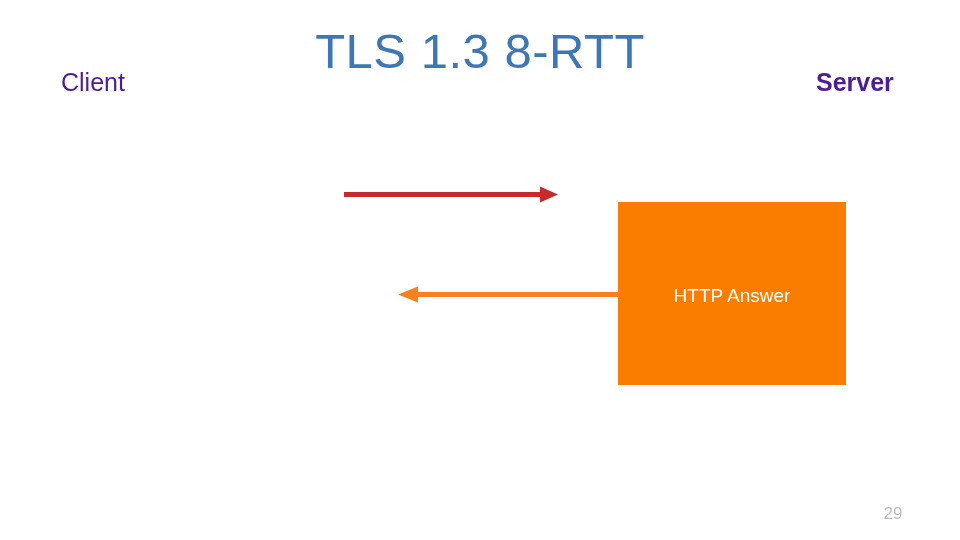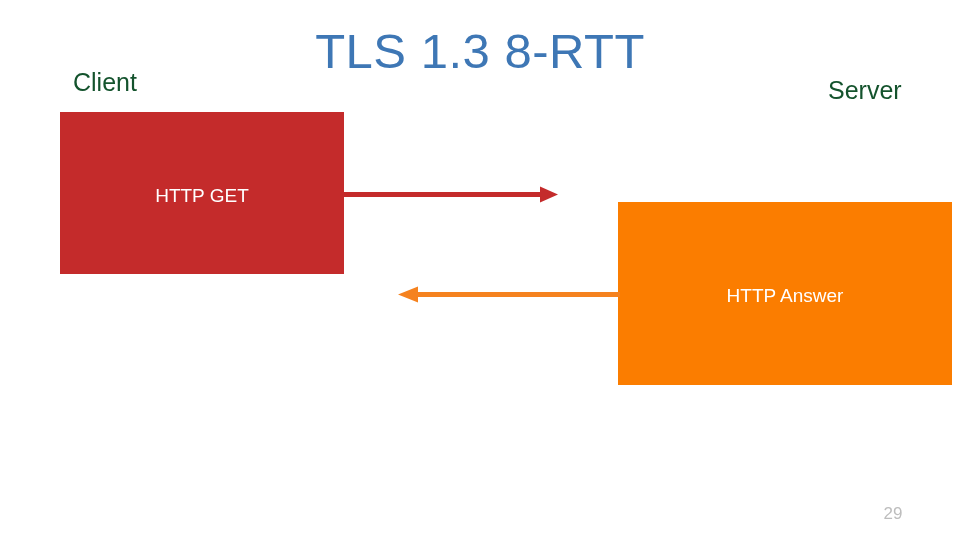--- a/index.html
+++ b/index.html
@@ -29,51 +29,51 @@
     font-weight: 300;
     letter-spacing: 0.5px;
     color: #3e77b5;
     line-height: 1.1;
     white-space: nowrap;
   }
   .endpoint-label {
     position: absolute;
     font-size: 25px;
     font-weight: 400;
-    color: #14532d;
+    color: #4c1d95;
     line-height: 1;
     white-space: nowrap;
-    margin-left: 12px;
   }
   .label-client {
     left: 61px;
     top: 70px;
   }
   .label-server {
     left: 816px;
-    top: 78px;
+    top: 70px;
+    font-weight: bold;
   }
   .msg-box {
     position: absolute;
     display: flex;
     align-items: center;
     justify-content: center;
     box-sizing: border-box;
   }
   .box-client-request {
     left: 60px;
     top: 112px;
     width: 284px;
     height: 162px;
     background: #c42b2b;
   }
   .box-server-response {
     left: 618px;
     top: 202px;
-    width: 334px;
+    width: 228px;
     height: 183px;
     background: #fb7d00;
   }
   .box-label {
     font-size: 19px;
     font-weight: 400;
     color: #ffffff;
     line-height: 1;
     white-space: nowrap;
   }
@@ -114,23 +114,20 @@
 <body>
 
 <div class="slide">
 
   <div class="slide-title">TLS 1.3 8-RTT</div>
 
   <div class="endpoint-label label-client">Client</div>
 
   <div class="endpoint-label label-server">Server</div>
 
-  <div class="msg-box box-client-request">
-    <span class="box-label">HTTP GET</span>
-  </div>
 
   <div class="msg-box box-server-response">
     <span class="box-label">HTTP Answer</span>
   </div>
 
   <svg class="arrow-svg arrow-request" width="224" height="26">
     <line x1="4" y1="12.5" x2="202" y2="12.5" stroke="#c42b2b" stroke-width="5"></line>
     <polygon points="200,4.5 218,12.5 200,20.5" fill="#c42b2b"></polygon>
   </svg>
 

